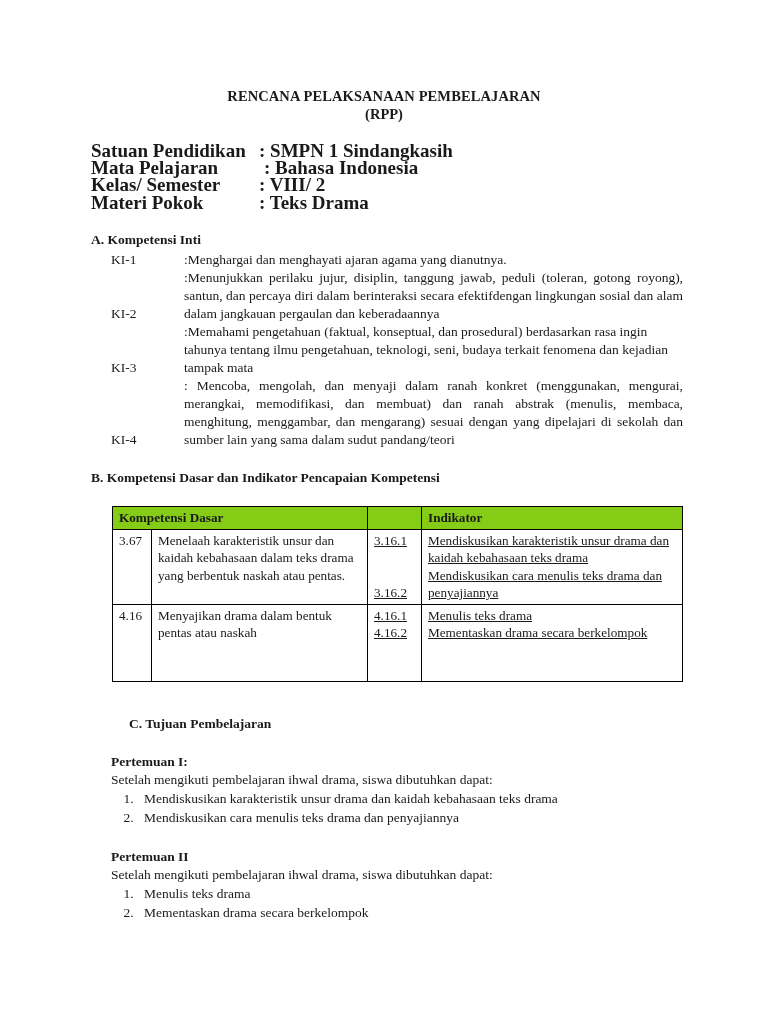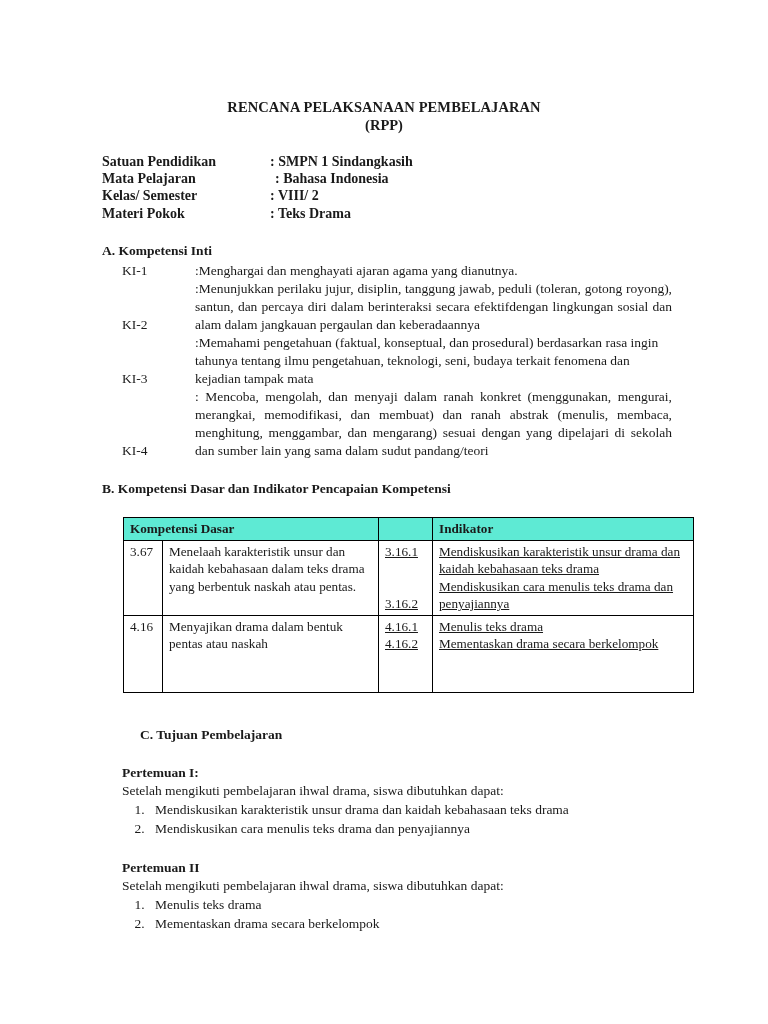--- a/index.html
+++ b/index.html
@@ -13,21 +13,21 @@
     font-family: "Liberation Serif", "DejaVu Serif", serif;
     color: #1a1a1a;
     position: relative;
     overflow: hidden;
   }
   .page {
     position: relative;
     width: 768px;
     height: 728px;
     box-sizing: border-box;
-    padding: 12px;
+    padding: 1px;
   }
 
   
   .doc-title {
     text-align: center;
     font-weight: bold;
     font-size: 14.5px;
     letter-spacing: 0.1px;
     margin: 0;
     padding-top: 86px;
@@ -39,21 +39,21 @@
     font-size: 14.5px;
     margin: 0;
     line-height: 18px;
   }
 
   
   .ident {
     margin-top: 19px;
     padding-left: 90px;
     font-weight: bold;
-    font-size: 14px;
+    font-size: 19px;
     line-height: 17.2px;
   }
   .ident-row {
     display: flex;
     white-space: pre;
   }
   .ident-label {
     width: 168px;
     flex: 0 0 168px;
   }
@@ -115,21 +115,21 @@
     font-size: 13.2px;
     table-layout: fixed;
   }
   table.kd th, table.kd td {
     border: 1px solid #000000;
     vertical-align: top;
     padding: 2px 5px 2px 6px;
     line-height: 17.5px;
   }
   table.kd th {
-    background: #5eead4;
+    background: #84cc16;
     font-weight: bold;
     text-align: left;
     height: 18px;
     padding-top: 2px;
     padding-bottom: 2px;
   }
   .col-kdnum { width: 39px; }
   .col-kdtext { width: 216px; }
   .col-indnum { width: 54px; }
   .col-indtext { width: 261px; }

